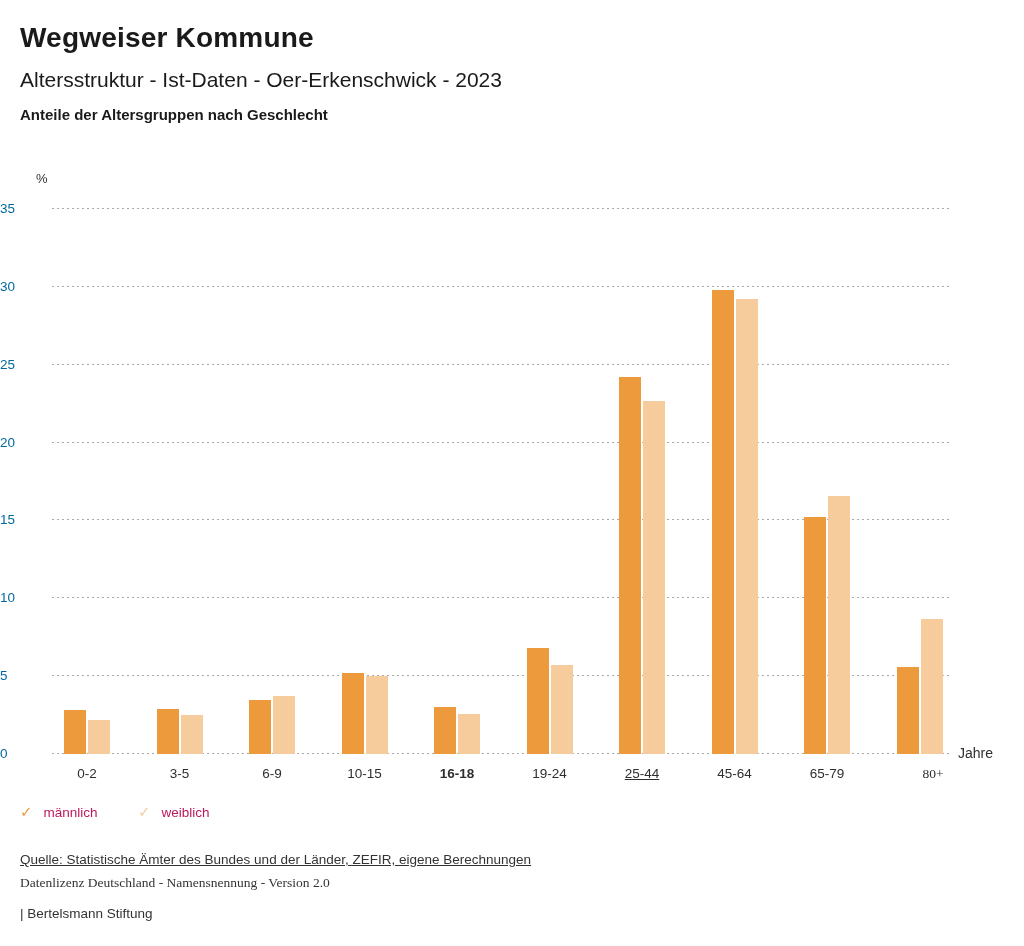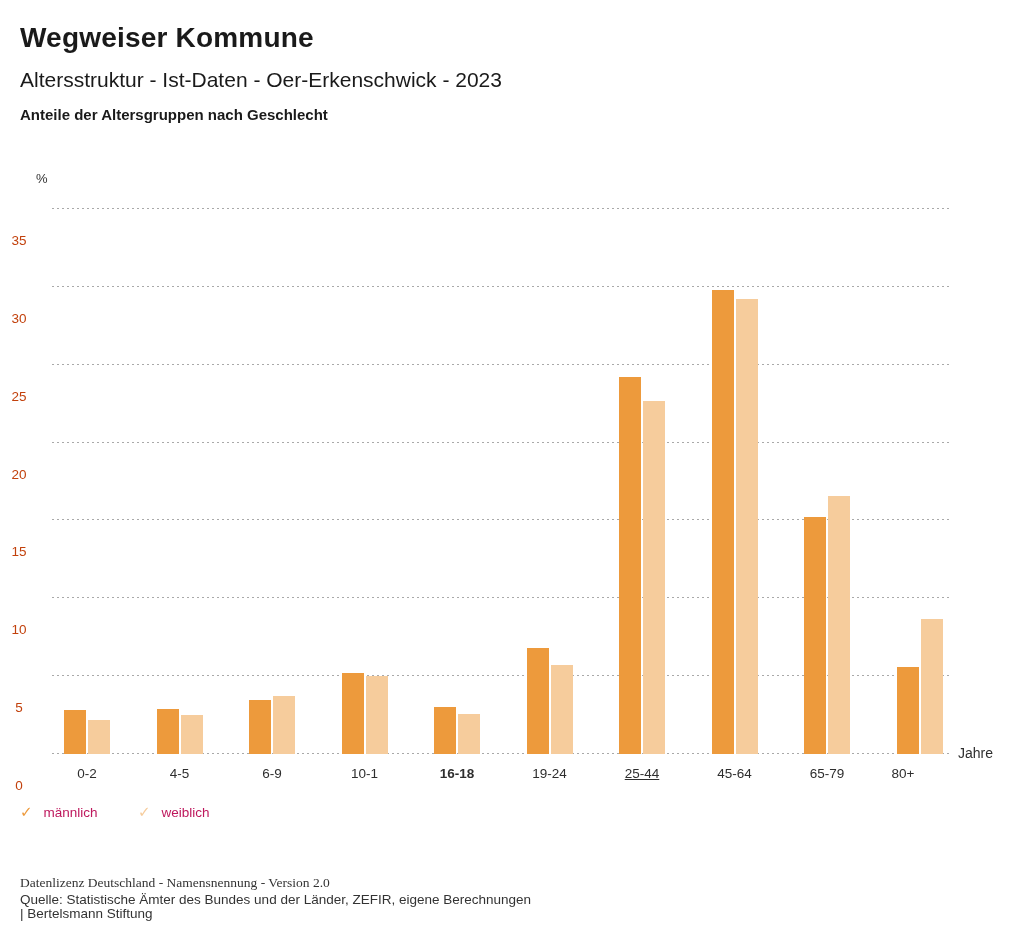--- a/index.html
+++ b/index.html
@@ -9,21 +9,21 @@
     font-family:"Liberation Sans","DejaVu Sans",sans-serif;
     color:#1a1a1a;
   }
   .title    { position:absolute; left:20px; top:22px;  font-size:28px; font-weight:700; letter-spacing:0.2px; }
   .subtitle { position:absolute; left:20px; top:68px;  font-size:21px; font-weight:400; }
   .heading3 { position:absolute; left:20px; top:106px; font-size:15px; font-weight:700; }
 
   .unit-label { position:absolute; left:36px; top:171px; font-size:13px; color:#333; }
 
   #yaxis { position:absolute; left:0; top:0; width:40px; height:946px; }
-  .y-tick { position:absolute; left:0; width:38px; text-align:center; font-size:13.5px; color:#c2410c;margin-top:32px; }
+  .y-tick { position:absolute; left:0; width:38px; text-align:left; font-size:13.5px; color:#0369a1; }
 
   #plot {
     position:absolute; left:52px; top:209px; width:900px; height:545px;
   }
   .gridline {
     position:absolute; left:0; width:100%; height:1px;
     background:repeating-linear-gradient(to right,#a9a9a9 0 2px,transparent 2px 5px);
   }
   .bar-group { position:absolute; bottom:0; display:flex; align-items:flex-end; gap:2px; }
   .bar { width:22px; }
@@ -34,21 +34,21 @@
   .jahre-label { position:absolute; left:906px; top:536px; font-size:14px; color:#2e2e2e; white-space:nowrap; }
 
   .legend { position:absolute; left:20px; top:803px; height:20px; }
   .legend-item { position:absolute; top:0; display:flex; align-items:center; cursor:default; }
   .legend-item.first  { left:0; }
   .legend-item.second { left:118px; }
   .legend-check { font-size:15px; font-weight:700; margin-right:11px; }
   .legend-label { font-size:13.5px; color:#be185d; }
 
   .footer-line { position:absolute; left:20px; font-size:13.5px; color:#333; }
-  .footer-source  { top:892px; }
+  .footer-source  { top:852px;text-decoration:underline; }
   .footer-license { top:875px;font-family:Liberation Serif, serif; }
   .footer-brand   { top:906px; }
 </style>
 </head>
 <body>
 
 <div class="title">Wegweiser Kommune</div>
 <div class="subtitle">Altersstruktur - Ist-Daten - Oer-Erkenschwick - 2023</div>
 <div class="heading3">Anteile der Altersgruppen nach Geschlecht</div>
 
@@ -77,31 +77,31 @@
     <div class="gridline" style="bottom: 545px;"></div>
     <div class="bar-group" style="left: 35px; transform: translateX(-50%);">
       <div class="bar" style="height: 43.6px; background: rgb(237, 154, 60);"></div>
       <div class="bar" style="height: 34.2571px; background: rgb(246, 204, 156);"></div>
     </div>
     <div class="x-tick" style="left: -10px;">0-2</div>
     <div class="bar-group" style="left: 127.5px; transform: translateX(-50%);">
       <div class="bar" style="height: 45.1571px; background: rgb(237, 154, 60);"></div>
       <div class="bar" style="height: 38.9286px; background: rgb(246, 204, 156);"></div>
     </div>
-    <div class="x-tick" style="left: 82.5px;">4-5</div>
+    <div class="x-tick" style="left: 82.5px;">3-5</div>
     <div class="bar-group" style="left: 220px; transform: translateX(-50%);">
       <div class="bar" style="height: 54.5px; background: rgb(237, 154, 60);"></div>
       <div class="bar" style="height: 57.6143px; background: rgb(246, 204, 156);"></div>
     </div>
     <div class="x-tick" style="left: 175px;">6-9</div>
     <div class="bar-group" style="left: 312.5px; transform: translateX(-50%);">
       <div class="bar" style="height: 80.9714px; background: rgb(237, 154, 60);"></div>
       <div class="bar" style="height: 77.8571px; background: rgb(246, 204, 156);"></div>
     </div>
-    <div class="x-tick" style="left: 267.5px;">10-1</div>
+    <div class="x-tick" style="left: 267.5px;">10-15</div>
     <div class="bar-group" style="left: 405px; transform: translateX(-50%);">
       <div class="bar" style="height: 46.7143px; background: rgb(237, 154, 60);"></div>
       <div class="bar" style="height: 40.4857px; background: rgb(246, 204, 156);"></div>
     </div>
     <div class="x-tick" style="left: 360px; font-weight: bold;">16-18</div>
     <div class="bar-group" style="left: 497.5px; transform: translateX(-50%);">
       <div class="bar" style="height: 105.886px; background: rgb(237, 154, 60);"></div>
       <div class="bar" style="height: 88.7571px; background: rgb(246, 204, 156);"></div>
     </div>
     <div class="x-tick" style="left: 452.5px;">19-24</div>
@@ -117,21 +117,21 @@
     <div class="x-tick" style="left: 637.5px;">45-64</div>
     <div class="bar-group" style="left: 775px; transform: translateX(-50%);">
       <div class="bar" style="height: 236.686px; background: rgb(237, 154, 60);"></div>
       <div class="bar" style="height: 258.486px; background: rgb(246, 204, 156);"></div>
     </div>
     <div class="x-tick" style="left: 730px;">65-79</div>
     <div class="bar-group" style="left: 867.5px; transform: translateX(-50%);">
       <div class="bar" style="height: 87.2px; background: rgb(237, 154, 60);"></div>
       <div class="bar" style="height: 135.471px; background: rgb(246, 204, 156);"></div>
     </div>
-    <div class="x-tick" style="left: 806px;">80+</div>
+    <div class="x-tick" style="left: 836px; font-family: Liberation Serif, serif;">80+</div>
   </div>
 
 <div class="legend">
   <div class="legend-item first">
     <span class="legend-check" style="color: rgb(237, 154, 60);">✓</span>
     <span class="legend-label">männlich</span>
   </div>
   <div class="legend-item second">
     <span class="legend-check" style="color: rgb(246, 204, 156);">✓</span>
     <span class="legend-label">weiblich</span>

